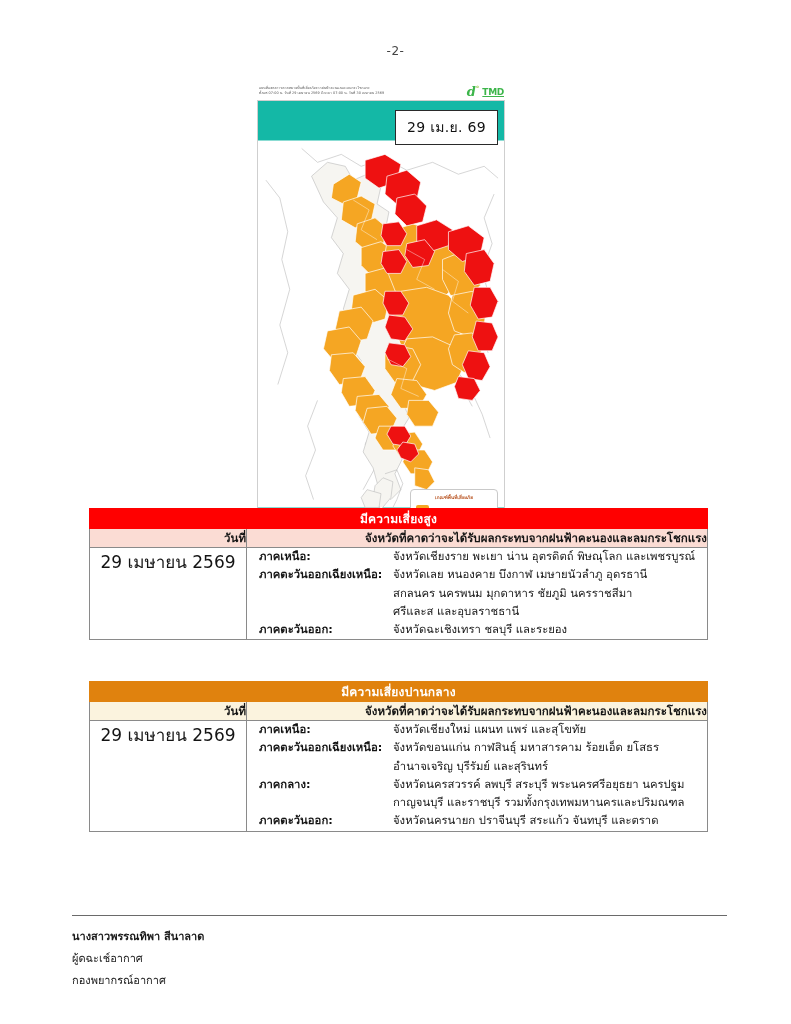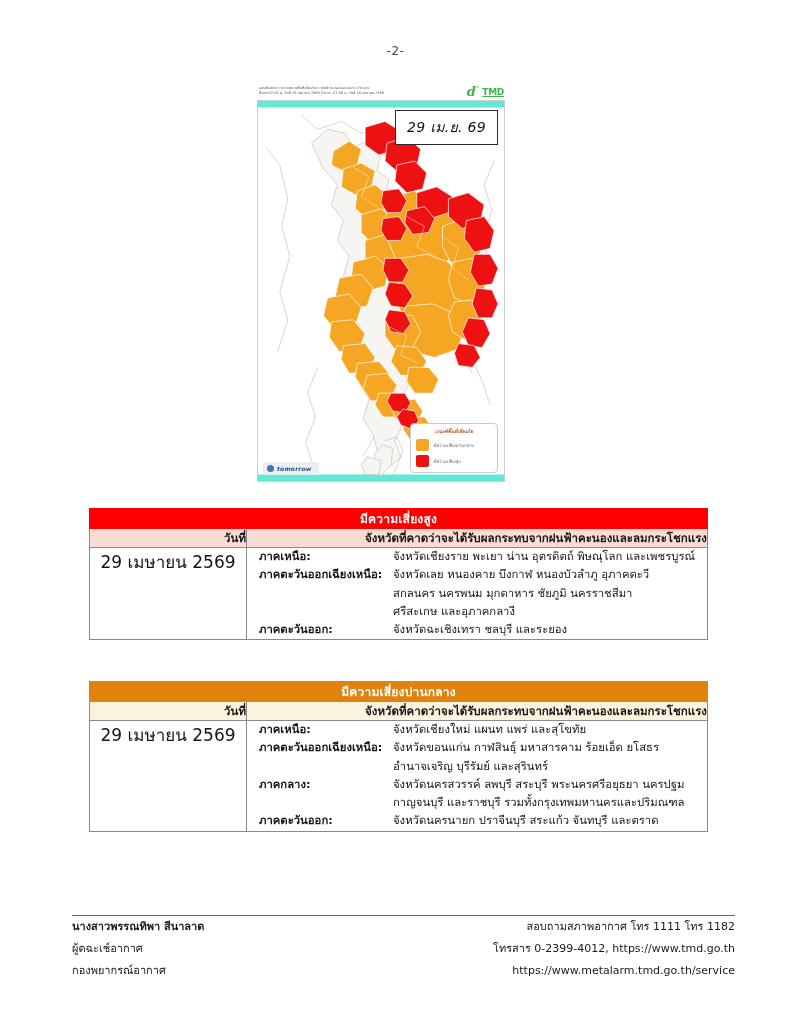--- a/index.html
+++ b/index.html
@@ -56,25 +56,24 @@
   }
   .tmd-logo .mark sup { font-size: 7px; color: #8dc63f; }
   .tmd-logo .word {
     font-size: 9px; font-weight: 700;
     color: #3cb54a; letter-spacing: -.3px; text-decoration: underline;
   }
 
   .map-frame {
     position: absolute;
     left: 0; top: 16px;
-    width: 248px; height: 382px;
+    width: 248px; height: 448px;
     border: 1px solid #cfcfcf;
-    background: #5eead4;
+    background: #14b8a6;
     overflow: hidden;
-    font-style: italic;
   }
   .map-svg { display: block; width: 100%; height: 100%; }
 
   .date-badge {
     position: absolute;
     right: 6px; top: 9px;
     padding: 5px 11px 6px;
     border: 1.6px solid #2a2a2a;
     background: #ffffff;
     font-size: 14px;
@@ -198,23 +197,24 @@
     font-size: 11.3px;
     color: #141414;
     line-height: 1.62;
     padding-right: 6px;
   }
   .region-provinces .pline { display: block; white-space: nowrap; }
 
   
   .footer {
     position: absolute;
-    left: 72px; right: 56px;
+    left: 72px; right: 64px;
     top: 915px;
     border-top: 1px solid #6a6a6a;
+    padding-top: 10px;
     display: flex;
     justify-content: space-between;
     align-items: flex-start;
   }
   .footer-left { font-size: 11px; line-height: 2.0; color: #1a1a1a; }
   .footer-left .name { font-weight: 700; }
   .footer-right {
     font-size: 11px; line-height: 2.0;
     color: #1a1a1a; text-align: right;
   }
@@ -371,23 +371,23 @@
       <td class="cell-date">29 เมษายน 2569</td>
       <td class="cell-body">
         <div class="region-grid">
           <div class="region-label">ภาคเหนือ:</div>
           <div class="region-provinces">
             <span class="pline">จังหวัดเชียงราย พะเยา น่าน อุตรดิตถ์ พิษณุโลก และเพชรบูรณ์</span>
           </div>
 
           <div class="region-label">ภาคตะวันออกเฉียงเหนือ:</div>
           <div class="region-provinces">
-            <span class="pline">จังหวัดเลย หนองคาย บึงกาฬ หนองบัวลำภู อุภาคตะวี</span>
+            <span class="pline">จังหวัดเลย หนองคาย บึงกาฬ เมษายนัวลำภู อุดรธานี</span>
             <span class="pline">สกลนคร นครพนม มุกดาหาร ชัยภูมิ นครราชสีมา</span>
-            <span class="pline">ศรีสะเกษ และอุภาคกลางี</span>
+            <span class="pline">ศรีและส และอุบลราชธานี</span>
           </div>
 
           <div class="region-label">ภาคตะวันออก:</div>
           <div class="region-provinces">
             <span class="pline">จังหวัดฉะเชิงเทรา ชลบุรี และระยอง</span>
           </div>
         </div>
       </td>
     </tr>
   </tbody>
@@ -436,18 +436,13 @@
     </tr>
   </tbody>
 </table>
 
 <div class="footer">
   <div class="footer-left">
     <div class="name">นางสาวพรรณทิพา สีนาลาด</div>
     <div>ผู้ดฉะเช์อากาศ</div>
     <div>กองพยากรณ์อากาศ</div>
   </div>
-  <div class="footer-right">
-    <div>สอบถามสภาพอากาศ โทร 1111 โทร 1182</div>
-    <div>โทรสาร 0-2399-4012, https://www.tmd.go.th</div>
-    <div>https://www.metalarm.tmd.go.th/service</div>
-  </div>
 </div>
 
 </body></html>

